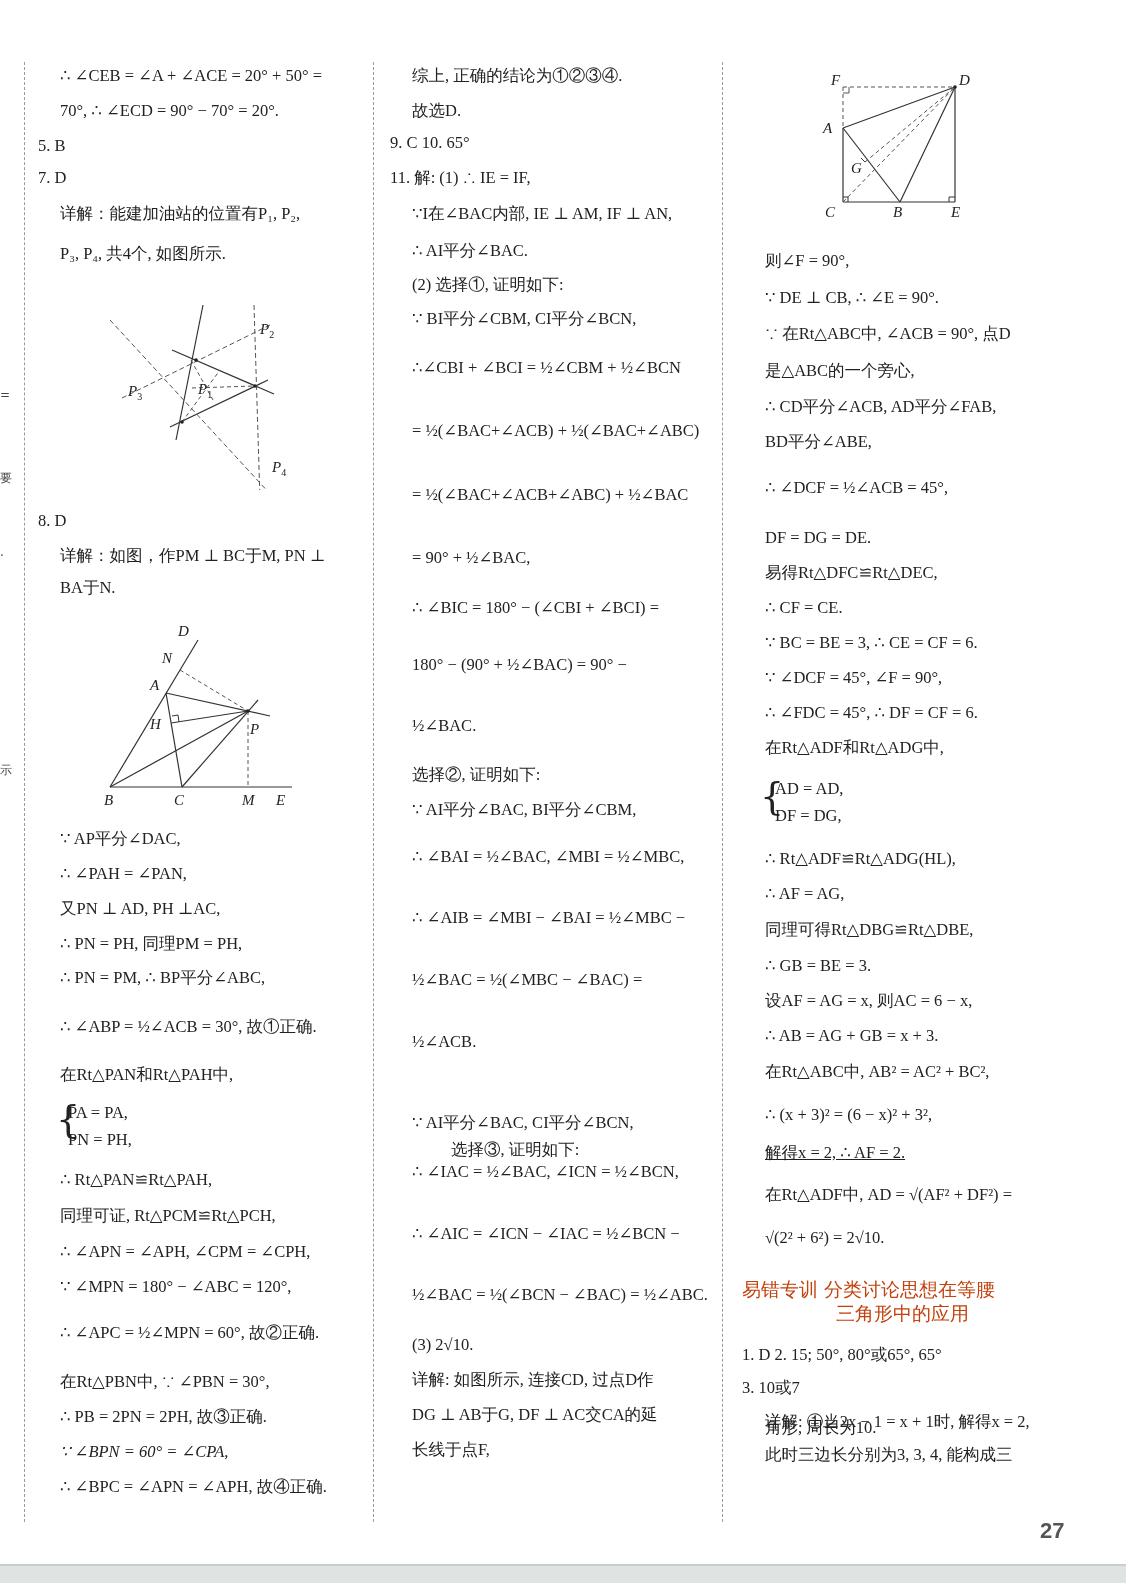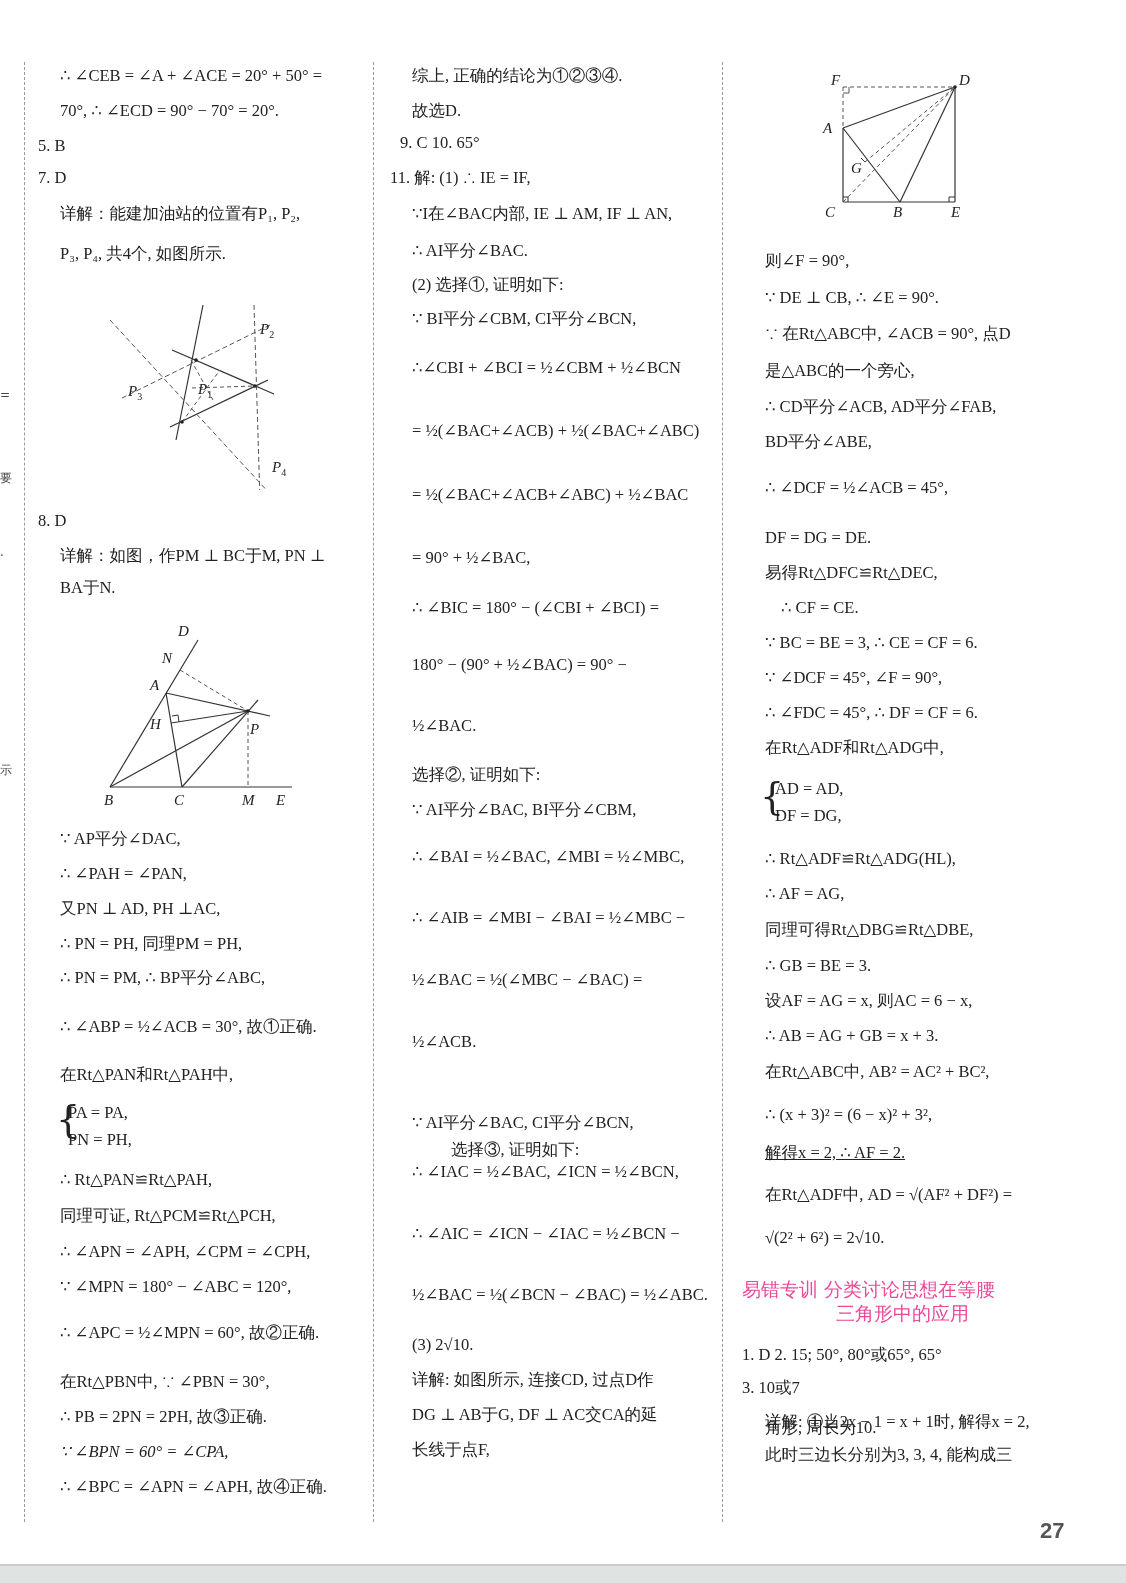--- a/index.html
+++ b/index.html
@@ -2,21 +2,21 @@
 <html><head>
 <meta charset="utf-8">
 <style>
   * { box-sizing: border-box; margin: 0; padding: 0; }
   html, body { width: 1126px; height: 1583px; background: #ffffff; overflow: hidden; }
   body { position: relative; font-family: "DejaVu Serif", "Liberation Serif", serif; color: #222; font-size: 16px; }
   .page { position: absolute; left: 0; top: 0; width: 1126px; height: 1583px; background: #fff; }
   .divider { position: absolute; top: 62px; width: 0; height: 1460px; border-left: 1px dashed #9a9a9a; }
   .line { position: absolute; white-space: nowrap; font-family: "Liberation Serif", "DejaVu Serif", serif; font-size: 16.5px; line-height: 20px; }
   .brace { position: absolute; font-size: 38px; font-family: "DejaVu Serif", serif; line-height: 40px; font-weight: lighter; }
-  .heading { position: absolute; font-family: "DejaVu Sans", "Liberation Sans", sans-serif; font-size: 19px; line-height: 24px; white-space: nowrap; color: #ec4899; }
+  .heading { position: absolute; font-family: "DejaVu Sans", "Liberation Sans", sans-serif; font-size: 19px; line-height: 24px; white-space: nowrap; color: #c2410c; }
   .pagenum { position: absolute; left: 1040px; top: 1518px; font-family: "Liberation Sans", "DejaVu Sans", sans-serif; font-weight: bold; font-size: 22px; color: #555; }
   .bottom-strip { position: absolute; left: 0; top: 1564px; width: 1126px; height: 19px; background: #dfe3e1; border-top: 2px solid #c9cfcc; }
   .margin-mark { position: absolute; left: 0; font-size: 12px; color: #444; }
   svg text { font-family: "Liberation Serif", "DejaVu Serif", serif; font-style: italic; font-size: 15px; fill: #222; }
   svg .sub { font-size: 10px; font-style: normal; }
 </style>
 </head>
 <body>
 
 <div class="page">
@@ -104,21 +104,21 @@
     <div class="line" style="left:60px;top:1323px;">∴ ∠APC = ½∠MPN = 60°, 故②正确.</div>
     <div class="line" style="left:60px;top:1372px;">在Rt△PBN中, ∵ ∠PBN = 30°,</div>
     <div class="line" style="left:60px;top:1407px;">∴ PB = 2PN = 2PH, 故③正确.</div>
     <div class="line" style="left:60px;top:1442px;font-style:italic;">∵ ∠BPN = 60° = ∠CPA,</div>
     <div class="line" style="left:60px;top:1477px;">∴ ∠BPC = ∠APN = ∠APH, 故④正确.</div>
   </div>
 
   <div>
     <div class="line" style="left:412px;top:66px;">综上, 正确的结论为①②③④.</div>
     <div class="line" style="left:412px;top:101px;">故选D.</div>
-    <div class="line" style="left:390px;top:133px;margin-left:10px;">9. C   10. 65°</div>
+    <div class="line" style="left:390px;top:133px;">9. C   10. 65°</div>
     <div class="line" style="left:390px;top:168px;">11. 解: (1) ∴ IE = IF,</div>
     <div class="line" style="left:412px;top:204px;">∵I在∠BAC内部, IE ⊥ AM, IF ⊥ AN,</div>
     <div class="line" style="left:412px;top:241px;">∴ AI平分∠BAC.</div>
     <div class="line" style="left:412px;top:275px;text-align:right;">(2) 选择①, 证明如下:</div>
     <div class="line" style="left:412px;top:309px;">∵ BI平分∠CBM, CI平分∠BCN,</div>
     <div class="line" style="left:412px;top:358px;">∴∠CBI + ∠BCI = ½∠CBM + ½∠BCN</div>
     <div class="line" style="left:412px;top:421px;">= ½(∠BAC+∠ACB) + ½(∠BAC+∠ABC)</div>
     <div class="line" style="left:412px;top:485px;">= ½(∠BAC+∠ACB+∠ABC) + ½∠BAC</div>
     <div class="line" style="left:412px;top:548px;">= 90° + ½∠BAC,</div>
     <div class="line" style="left:412px;top:598px;">∴ ∠BIC = 180° − (∠CBI + ∠BCI) =</div>
@@ -169,21 +169,21 @@
 
     <div class="line" style="left:765px;top:251px;">则∠F = 90°,</div>
     <div class="line" style="left:765px;top:288px;">∵ DE ⊥ CB, ∴ ∠E = 90°.</div>
     <div class="line" style="left:765px;top:324px;">∵ 在Rt△ABC中, ∠ACB = 90°, 点D</div>
     <div class="line" style="left:765px;top:361px;">是△ABC的一个旁心,</div>
     <div class="line" style="left:765px;top:397px;">∴ CD平分∠ACB, AD平分∠FAB,</div>
     <div class="line" style="left:765px;top:432px;">BD平分∠ABE,</div>
     <div class="line" style="left:765px;top:478px;">∴ ∠DCF = ½∠ACB = 45°,</div>
     <div class="line" style="left:765px;top:528px;">DF = DG = DE.</div>
     <div class="line" style="left:765px;top:563px;">易得Rt△DFC≌Rt△DEC,</div>
-    <div class="line" style="left:765px;top:598px;margin-left:16px;">∴ CF = CE.</div>
+    <div class="line" style="left:765px;top:598px;">∴ CF = CE.</div>
     <div class="line" style="left:765px;top:633px;">∵ BC = BE = 3, ∴ CE = CF = 6.</div>
     <div class="line" style="left:765px;top:668px;">∵ ∠DCF = 45°, ∠F = 90°,</div>
     <div class="line" style="left:765px;top:703px;">∴ ∠FDC = 45°, ∴ DF = CF = 6.</div>
     <div class="line" style="left:765px;top:738px;">在Rt△ADF和Rt△ADG中,</div>
     <div class="brace" style="left:760px;top:776px;">{</div>
     <div class="line" style="left:775px;top:779px;">AD = AD,</div>
     <div class="line" style="left:775px;top:806px;">DF = DG,</div>
     <div class="line" style="left:765px;top:849px;">∴ Rt△ADF≌Rt△ADG(HL),</div>
     <div class="line" style="left:765px;top:884px;">∴ AF = AG,</div>
     <div class="line" style="left:765px;top:920px;">同理可得Rt△DBG≌Rt△DBE,</div>

